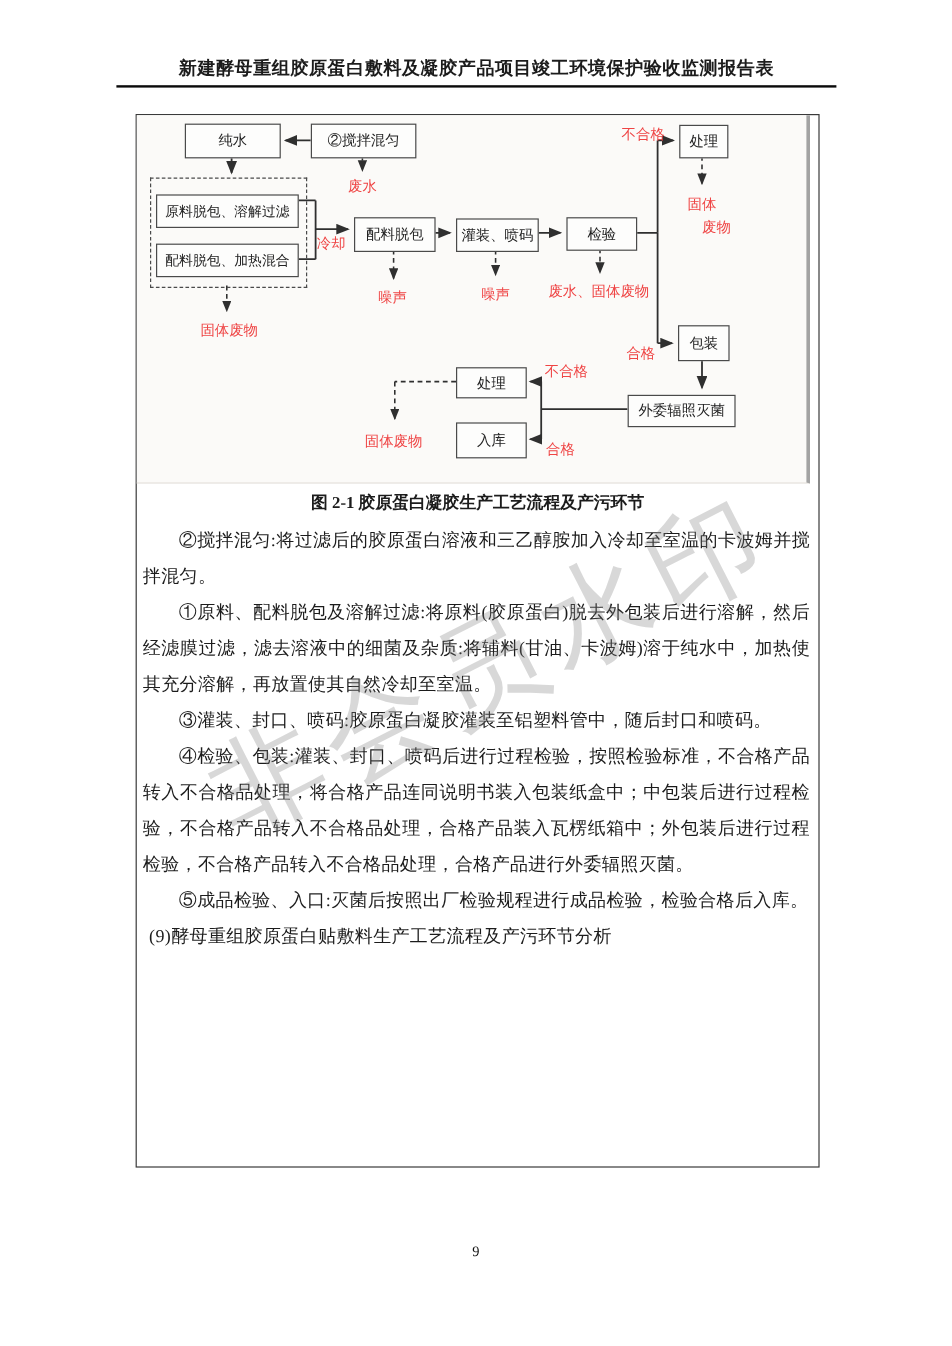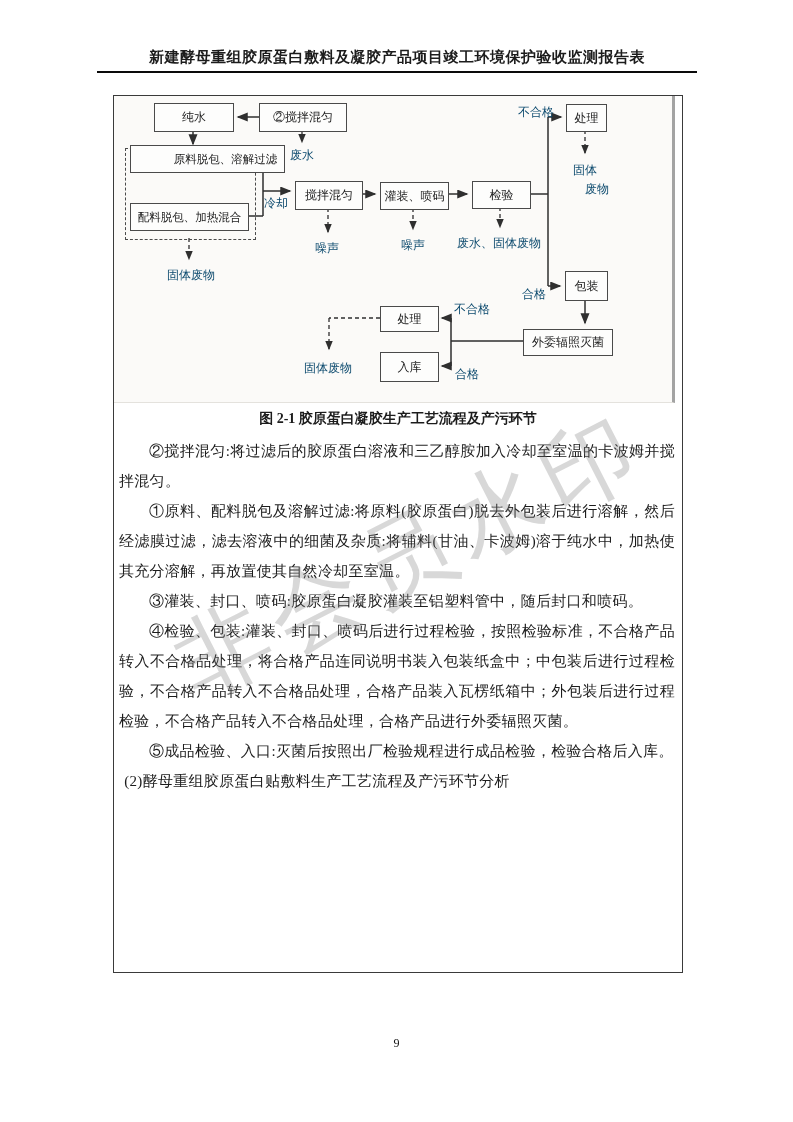--- a/index.html
+++ b/index.html
@@ -34,21 +34,21 @@
   }
   .fnode{
     position:absolute;border:1px solid #4a4a4a;background:#fdfdfc;
     display:flex;align-items:center;justify-content:center;
     font-size:12px;white-space:nowrap;color:#222;
   }
   .fgroup{
     position:absolute;border:1px dashed #4a4a4a;background:transparent;
   }
   .flabel{
-    position:absolute;font-size:12px;color:#0c4a6e;white-space:nowrap;line-height:14px;
+    position:absolute;font-size:12px;color:#ef4444;white-space:nowrap;line-height:14px;
   }
   .fsvg{position:absolute;left:0;top:0;}
   
   .fig-caption{
     position:absolute;left:0;top:314px;width:100%;text-align:center;
     font-size:14px;font-weight:bold;z-index:2;
   }
   .bodytext{
     position:absolute;left:5px;top:340px;width:556px;z-index:2;
   }
@@ -108,23 +108,23 @@
         <path d="M386,111 L386,131" marker-end="url(#ah)"></path>
         <path d="M266,222 L215,222"></path>
         <path d="M215,222 L215,253" marker-end="url(#ah)"></path>
       </g>
     </svg>
 
     <div class="fgroup" style="left:11px;top:52px;width:129px;height:90px;"></div>
 
     <div class="fnode" style="left:40px;top:7px;width:78px;height:27px;">纯水</div>
     <div class="fnode" style="left:145px;top:7px;width:86px;height:27px;">②搅拌混匀</div>
-    <div class="fnode" style="left:16px;top:49px;width:117px;height:26px;font-size:11.5px;padding-left:36px;">原料脱包、溶解过滤</div>
+    <div class="fnode" style="left:16px;top:66px;width:117px;height:26px;font-size:11.5px;">原料脱包、溶解过滤</div>
     <div class="fnode" style="left:16px;top:107px;width:117px;height:26px;font-size:11.5px;">配料脱包、加热混合</div>
-    <div class="fnode" style="left:181px;top:85px;width:66px;height:27px;">搅拌混匀</div>
+    <div class="fnode" style="left:181px;top:85px;width:66px;height:27px;">配料脱包</div>
     <div class="fnode" style="left:266px;top:86px;width:67px;height:26px;text-align:center;">灌装、喷码</div>
     <div class="fnode" style="left:358px;top:85px;width:57px;height:26px;">检验</div>
     <div class="fnode" style="left:452px;top:8px;width:39px;height:26px;">处理</div>
     <div class="fnode" style="left:451px;top:175px;width:41px;height:28px;">包装</div>
     <div class="fnode" style="left:409px;top:233px;width:88px;height:25px;">外委辐照灭菌</div>
     <div class="fnode" style="left:266px;top:210px;width:57px;height:24px;">处理</div>
     <div class="fnode" style="left:266px;top:256px;width:57px;height:28px;">入库</div>
 
     <div class="flabel" style="left:176px;top:52px;">废水</div>
     <div class="flabel" style="left:150px;top:100px;">冷却</div>
@@ -142,17 +142,17 @@
   </div>
 
   <div class="fig-caption">图 2-1 胶原蛋白凝胶生产工艺流程及产污环节</div>
 
   <div class="bodytext">
     <p class="para indent-lg">②搅拌混匀:将过滤后的胶原蛋白溶液和三乙醇胺加入冷却至室温的卡波姆并搅拌混匀。</p>
     <p class="para indent-lg">①原料、配料脱包及溶解过滤:将原料(胶原蛋白)脱去外包装后进行溶解，然后经滤膜过滤，滤去溶液中的细菌及杂质:将辅料(甘油、卡波姆)溶于纯水中，加热使其充分溶解，再放置使其自然冷却至室温。</p>
     <p class="para indent-lg">③灌装、封口、喷码:胶原蛋白凝胶灌装至铝塑料管中，随后封口和喷码。</p>
     <p class="para indent-lg">④检验、包装:灌装、封口、喷码后进行过程检验，按照检验标准，不合格产品转入不合格品处理，将合格产品连同说明书装入包装纸盒中；中包装后进行过程检验，不合格产品转入不合格品处理，合格产品装入瓦楞纸箱中；外包装后进行过程检验，不合格产品转入不合格品处理，合格产品进行外委辐照灭菌。</p>
     <p class="para indent-lg">⑤成品检验、入口:灭菌后按照出厂检验规程进行成品检验，检验合格后入库。</p>
-    <p class="para indent-sm">(2)酵母重组胶原蛋白贴敷料生产工艺流程及产污环节分析</p>
+    <p class="para indent-sm">(9)酵母重组胶原蛋白贴敷料生产工艺流程及产污环节分析</p>
   </div>
 </div>
 
 <div class="page-number">9</div>
 
 </body></html>

